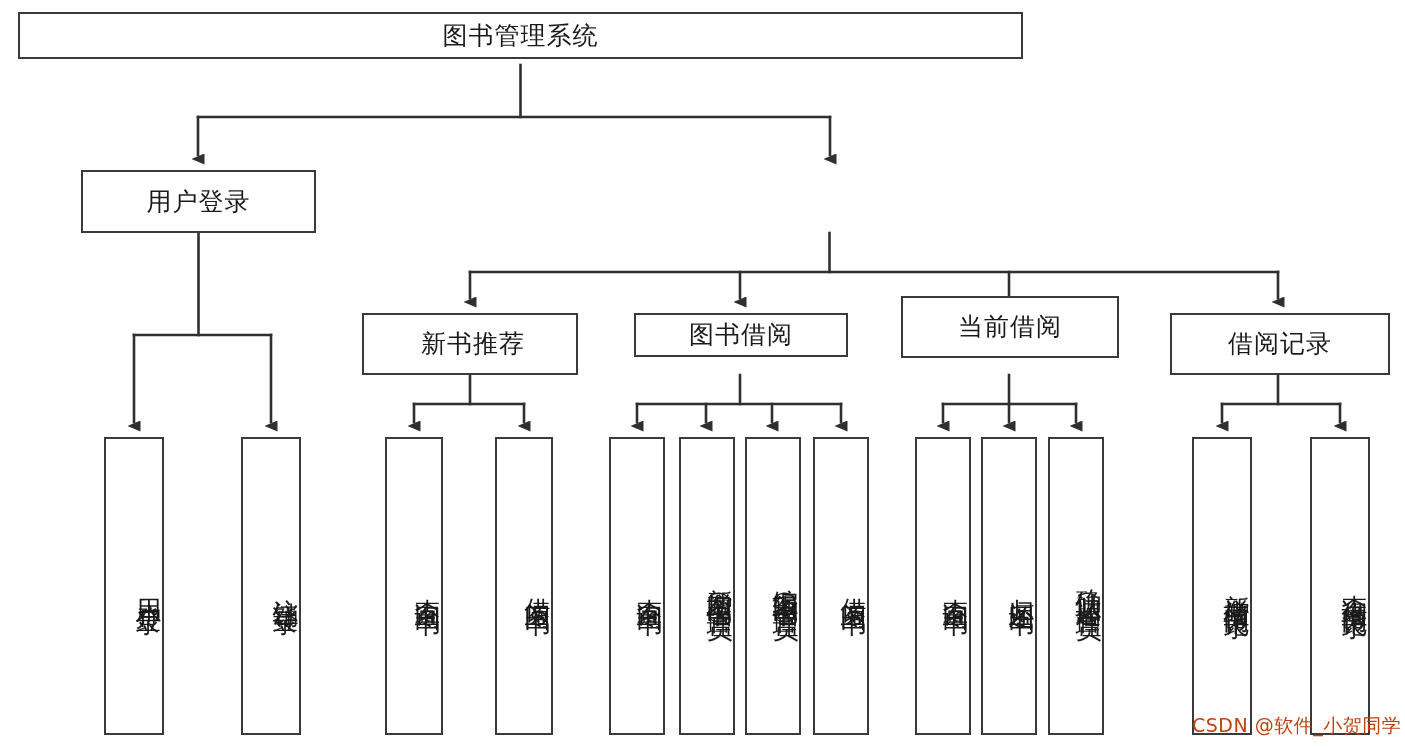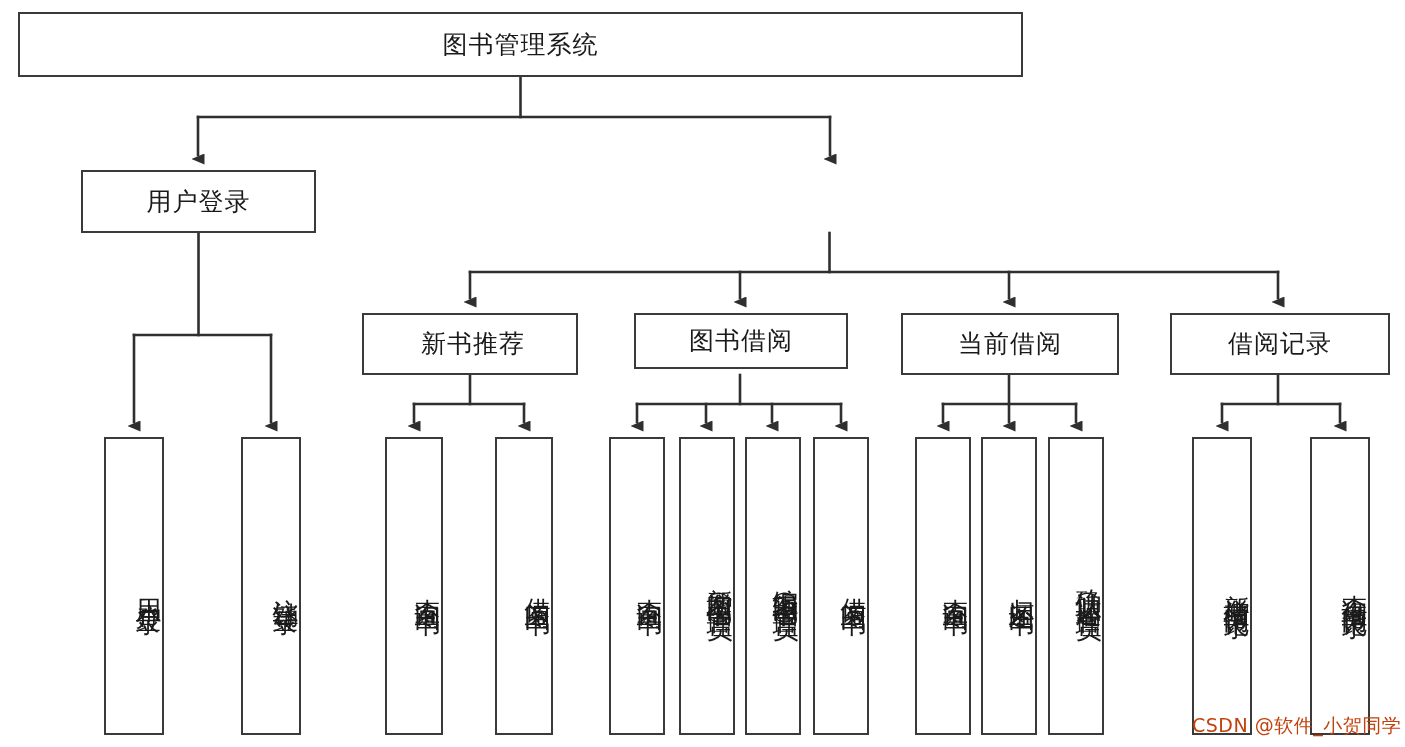--- a/index.html
+++ b/index.html
@@ -102,35 +102,35 @@
       <path d="M1009,404 L1009,422" marker-end="url(#arw)"></path>
       <path d="M1076,404 L1076,422" marker-end="url(#arw)"></path>
 
       <path d="M1278,375 L1278,404"></path>
       <path d="M1222,404 L1340,404"></path>
       <path d="M1222,404 L1222,422" marker-end="url(#arw)"></path>
       <path d="M1340,404 L1340,422" marker-end="url(#arw)"></path>
     </g>
   </svg>
 
-  <div class="node root h-node" style="left:18px;top:12px;width:1005px;height:65px;">
+  <div class="node root h-node" style="left:18px;top:12px;width:1005px;height:47px;">
     <span class="lbl">图书管理系统</span>
   </div>
 
   <div class="node h-node" style="left:81px;top:170px;width:235px;height:63px;">
     <span class="lbl">用户登录</span>
   </div>
 
   <div class="node h-node" style="left:362px;top:313px;width:216px;height:62px;padding-left:6px;">
     <span class="lbl">新书推荐</span>
   </div>
-  <div class="node h-node" style="left:634px;top:313px;width:214px;height:56px;">
+  <div class="node h-node" style="left:634px;top:313px;width:214px;height:44px;">
     <span class="lbl">图书借阅</span>
   </div>
-  <div class="node h-node" style="left:901px;top:313px;width:218px;height:62px;">
+  <div class="node h-node" style="left:901px;top:296px;width:218px;height:62px;">
     <span class="lbl">当前借阅</span>
   </div>
   <div class="node h-node" style="left:1170px;top:313px;width:220px;height:62px;">
     <span class="lbl">借阅记录</span>
   </div>
 
   <div class="node v-node" style="left:104px;top:437px;width:60px;height:298px;">
     <span class="lbl">用户登录</span>
   </div>
   <div class="node v-node" style="left:241px;top:437px;width:60px;height:298px;">

